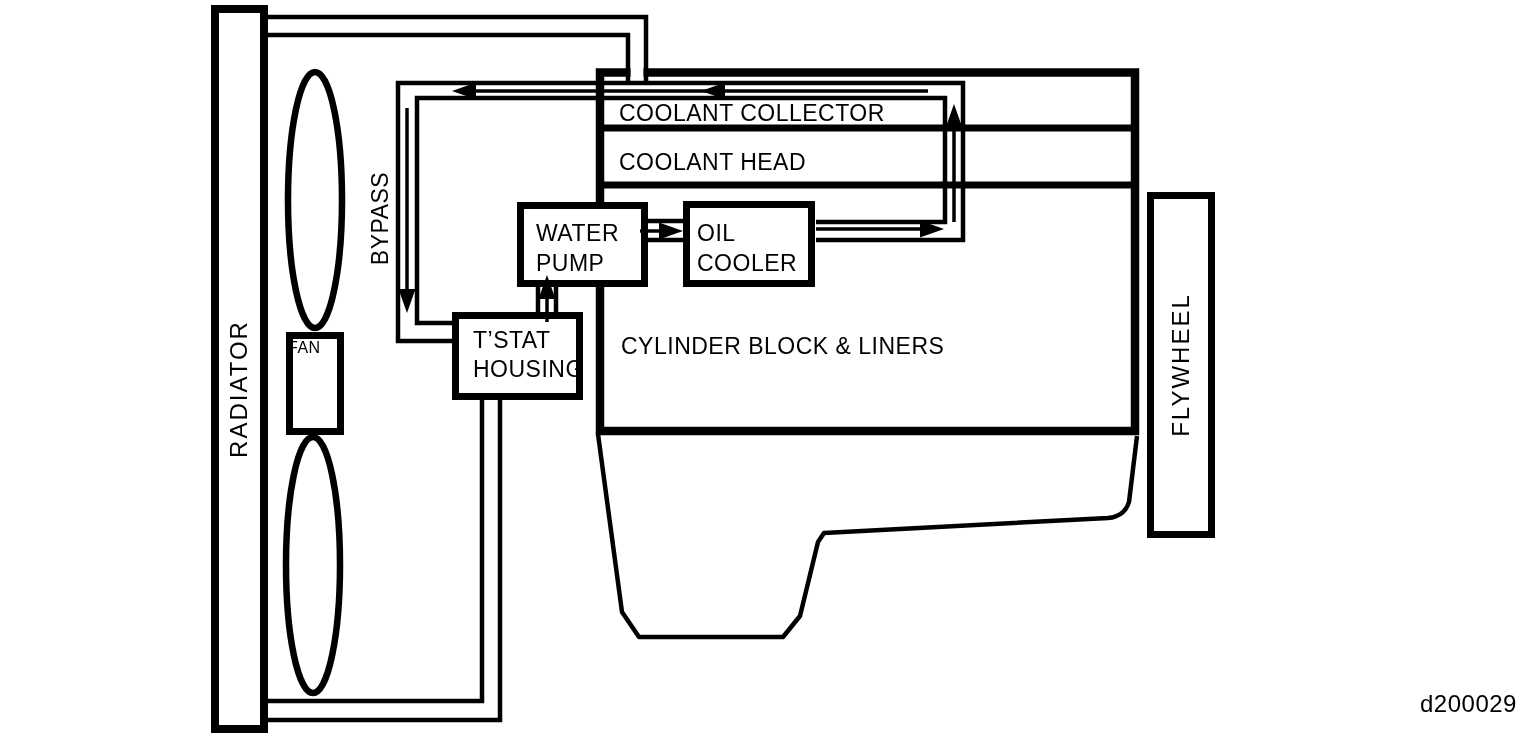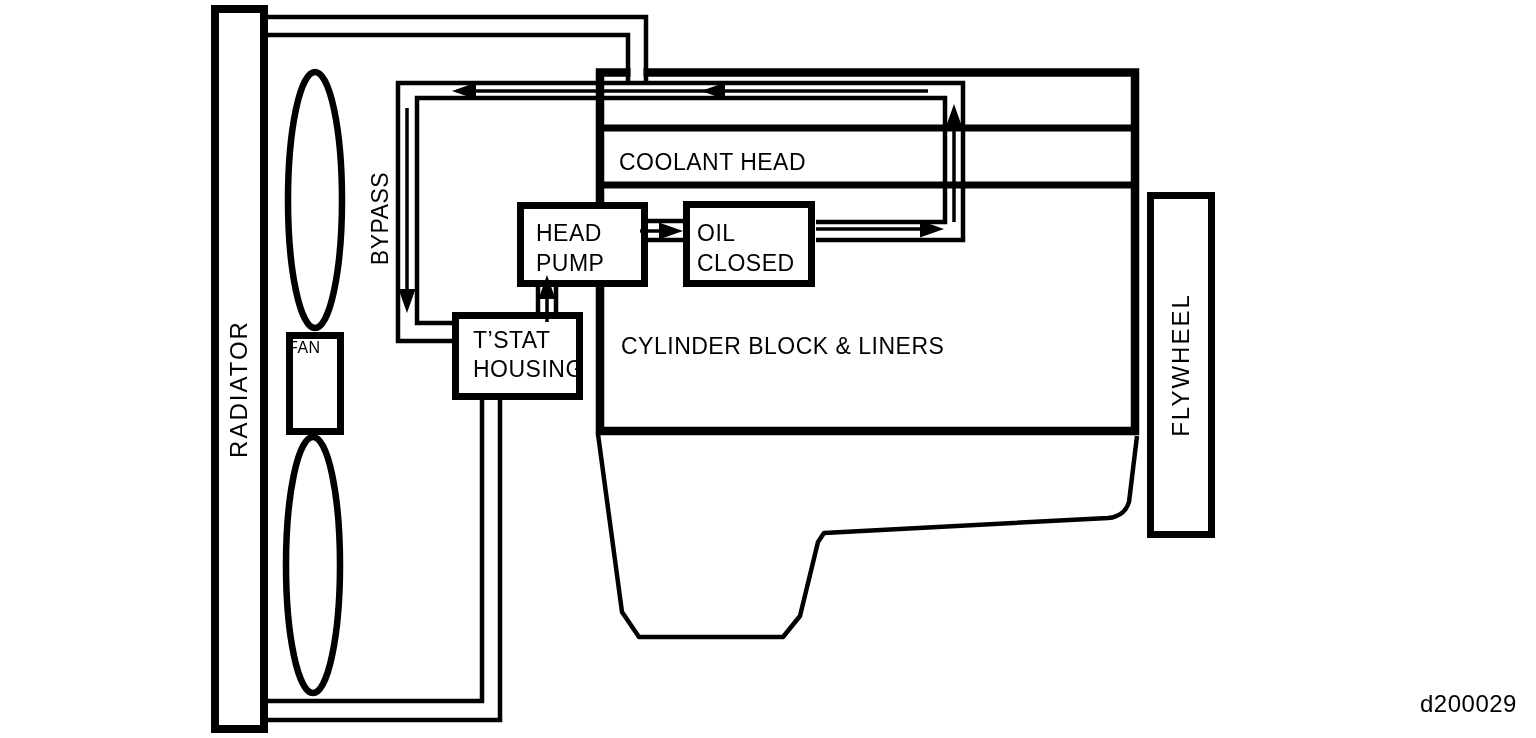--- a/index.html
+++ b/index.html
@@ -84,31 +84,32 @@
       <polygon points="954,104 945.5,128 962.5,128" stroke="none"></polygon>
     </g>
   </svg>
 
   <div class="lbl rot" style="left:139px;top:377px;width:200px;font-size:24px;letter-spacing:2px;">RADIATOR</div>
 
   <div class="lbl" style="left:288px;top:340px;font-size:16px;">FAN</div>
 
   <div class="lbl rot" style="left:320px;top:207px;width:120px;">BYPASS</div>
 
+  <div class="lbl" style="left:619px;top:102px;">COOLANT COLLECTOR</div>
 
   <div class="lbl" style="left:619px;top:151px;">COOLANT HEAD</div>
 
   <div class="lbl two" style="left:536px;top:218px;">
-    <div>HEAD</div>
+    <div>WATER</div>
     <div>PUMP</div>
   </div>
 
   <div class="lbl two" style="left:697px;top:218px;">
     <div>OIL</div>
-    <div>CLOSED</div>
+    <div>COOLER</div>
   </div>
 
   <div class="lbl two" style="left:473px;top:326px;line-height:29px;">
     <div>T’STAT</div>
     <div>HOUSING</div>
   </div>
 
   <div class="lbl" style="left:621px;top:335px;">CYLINDER BLOCK &amp; LINERS</div>
 
   <div class="lbl rot" style="left:1081px;top:353px;width:200px;font-size:24px;letter-spacing:2px;">FLYWHEEL</div>

